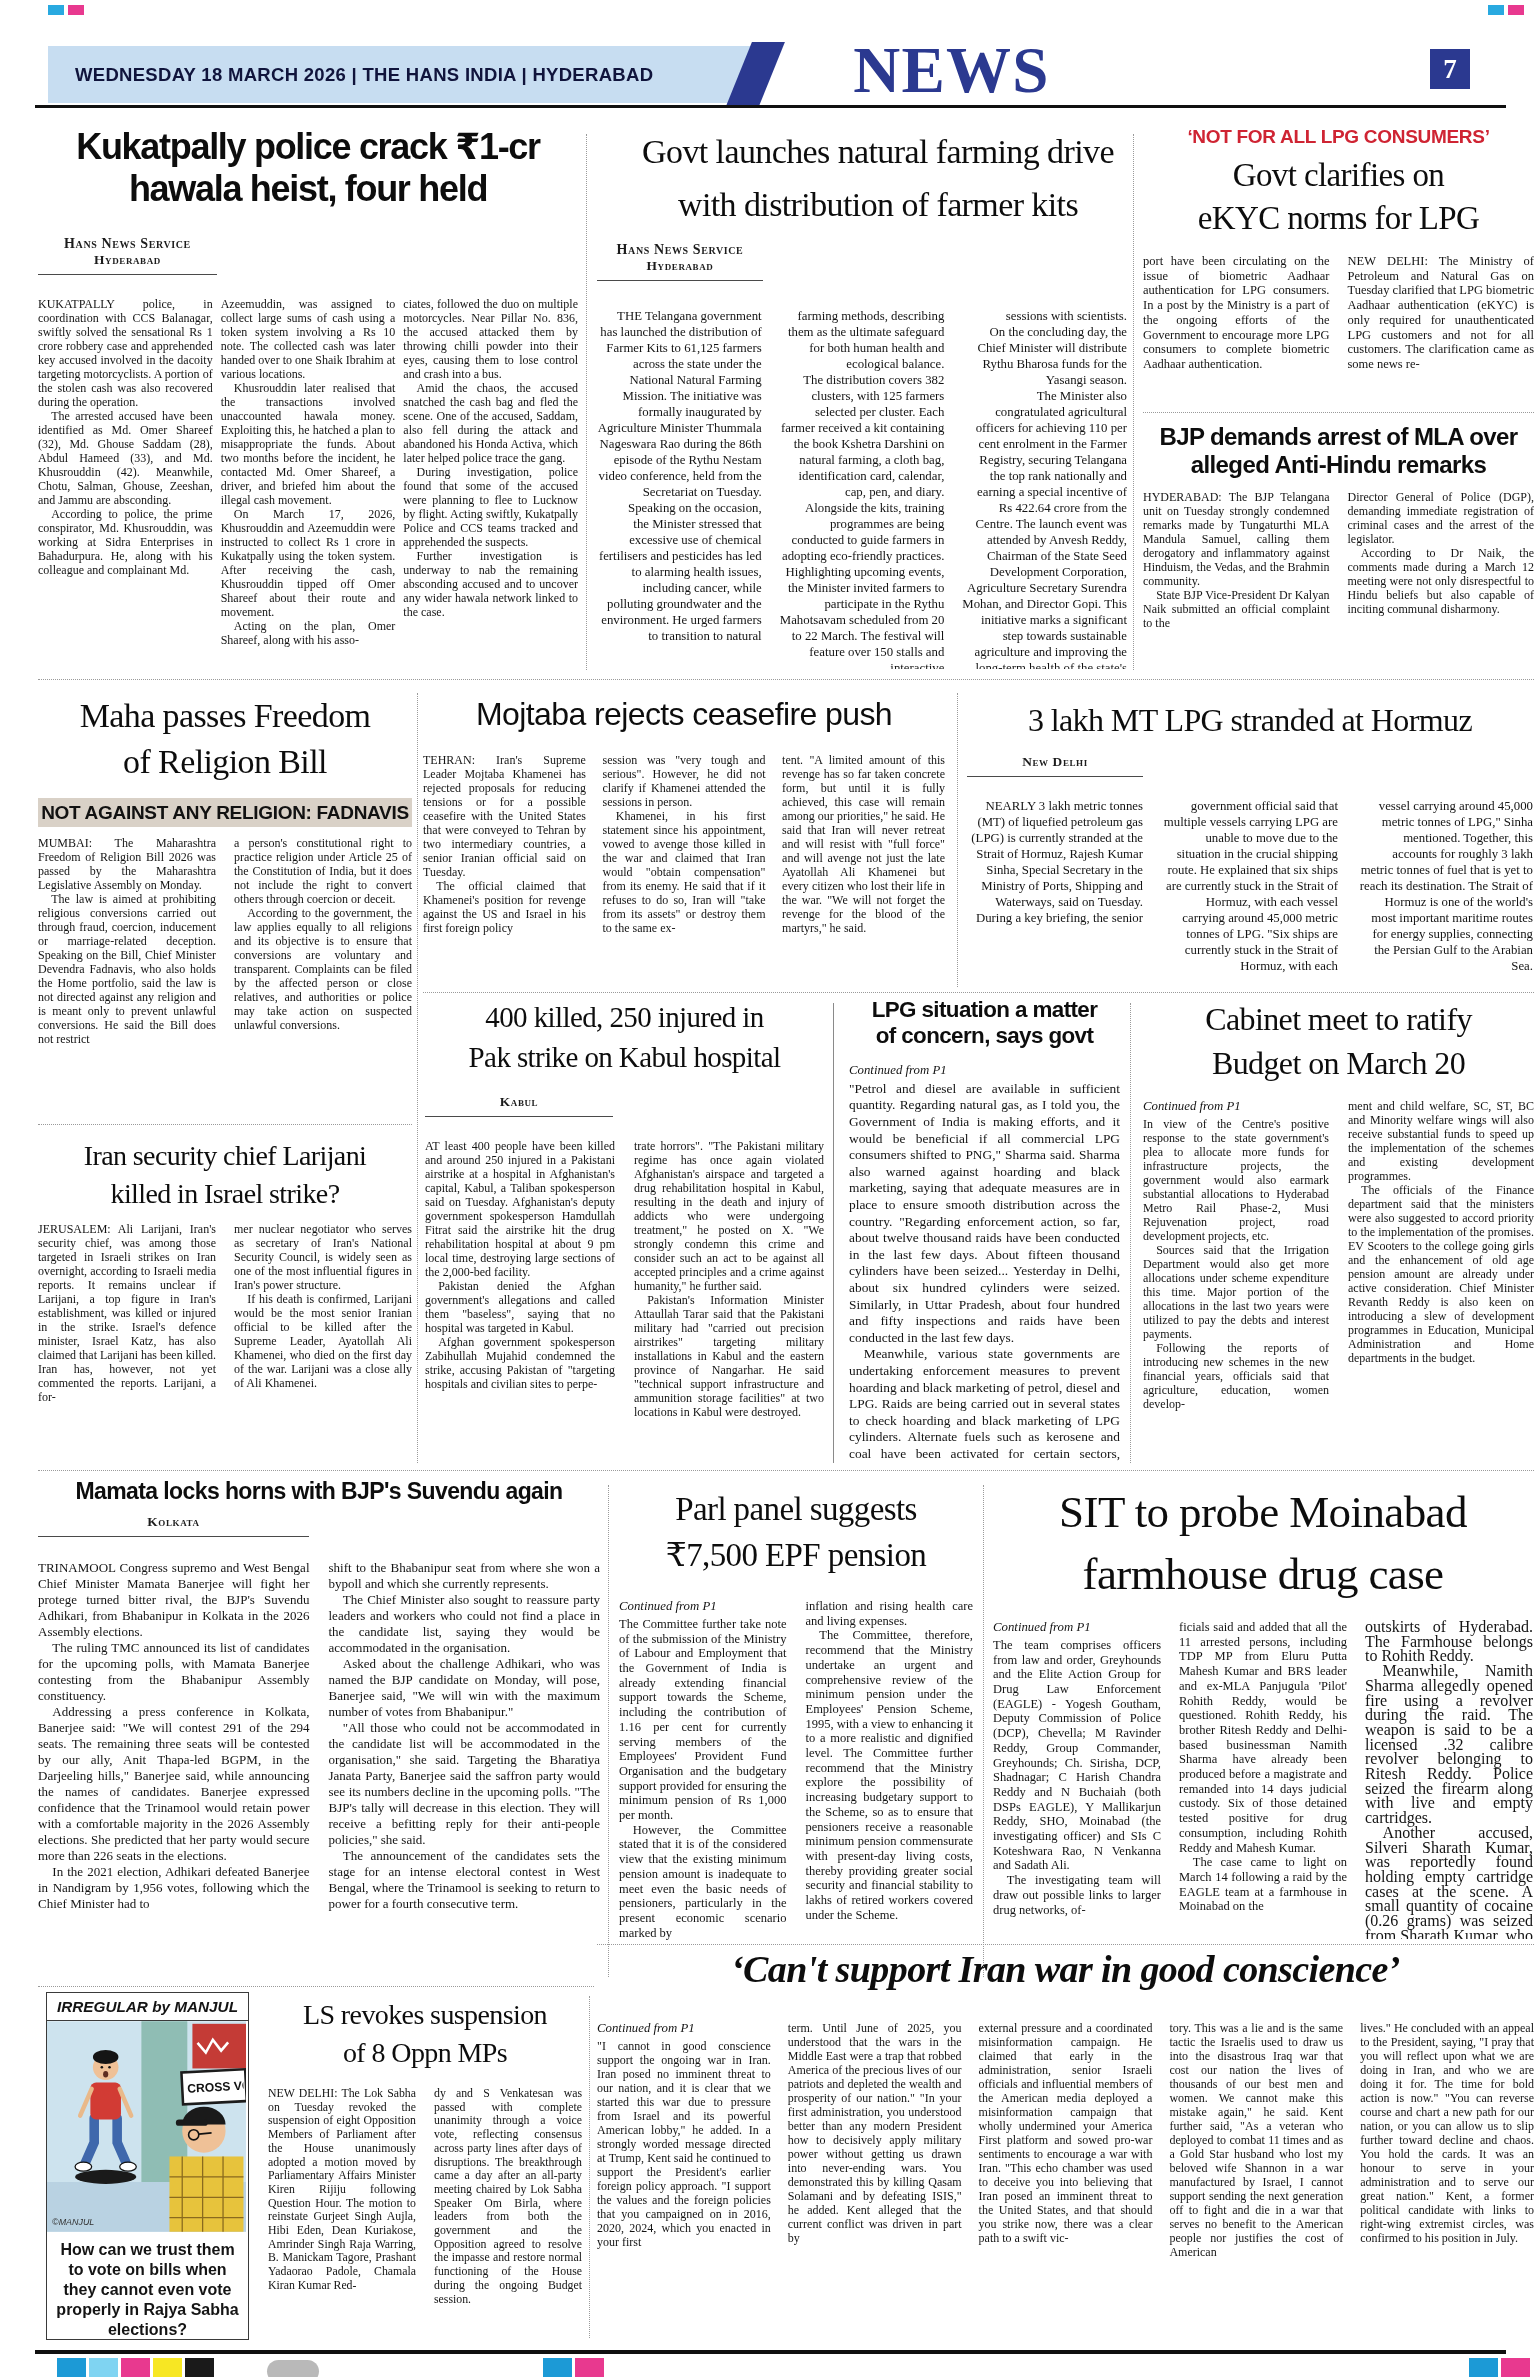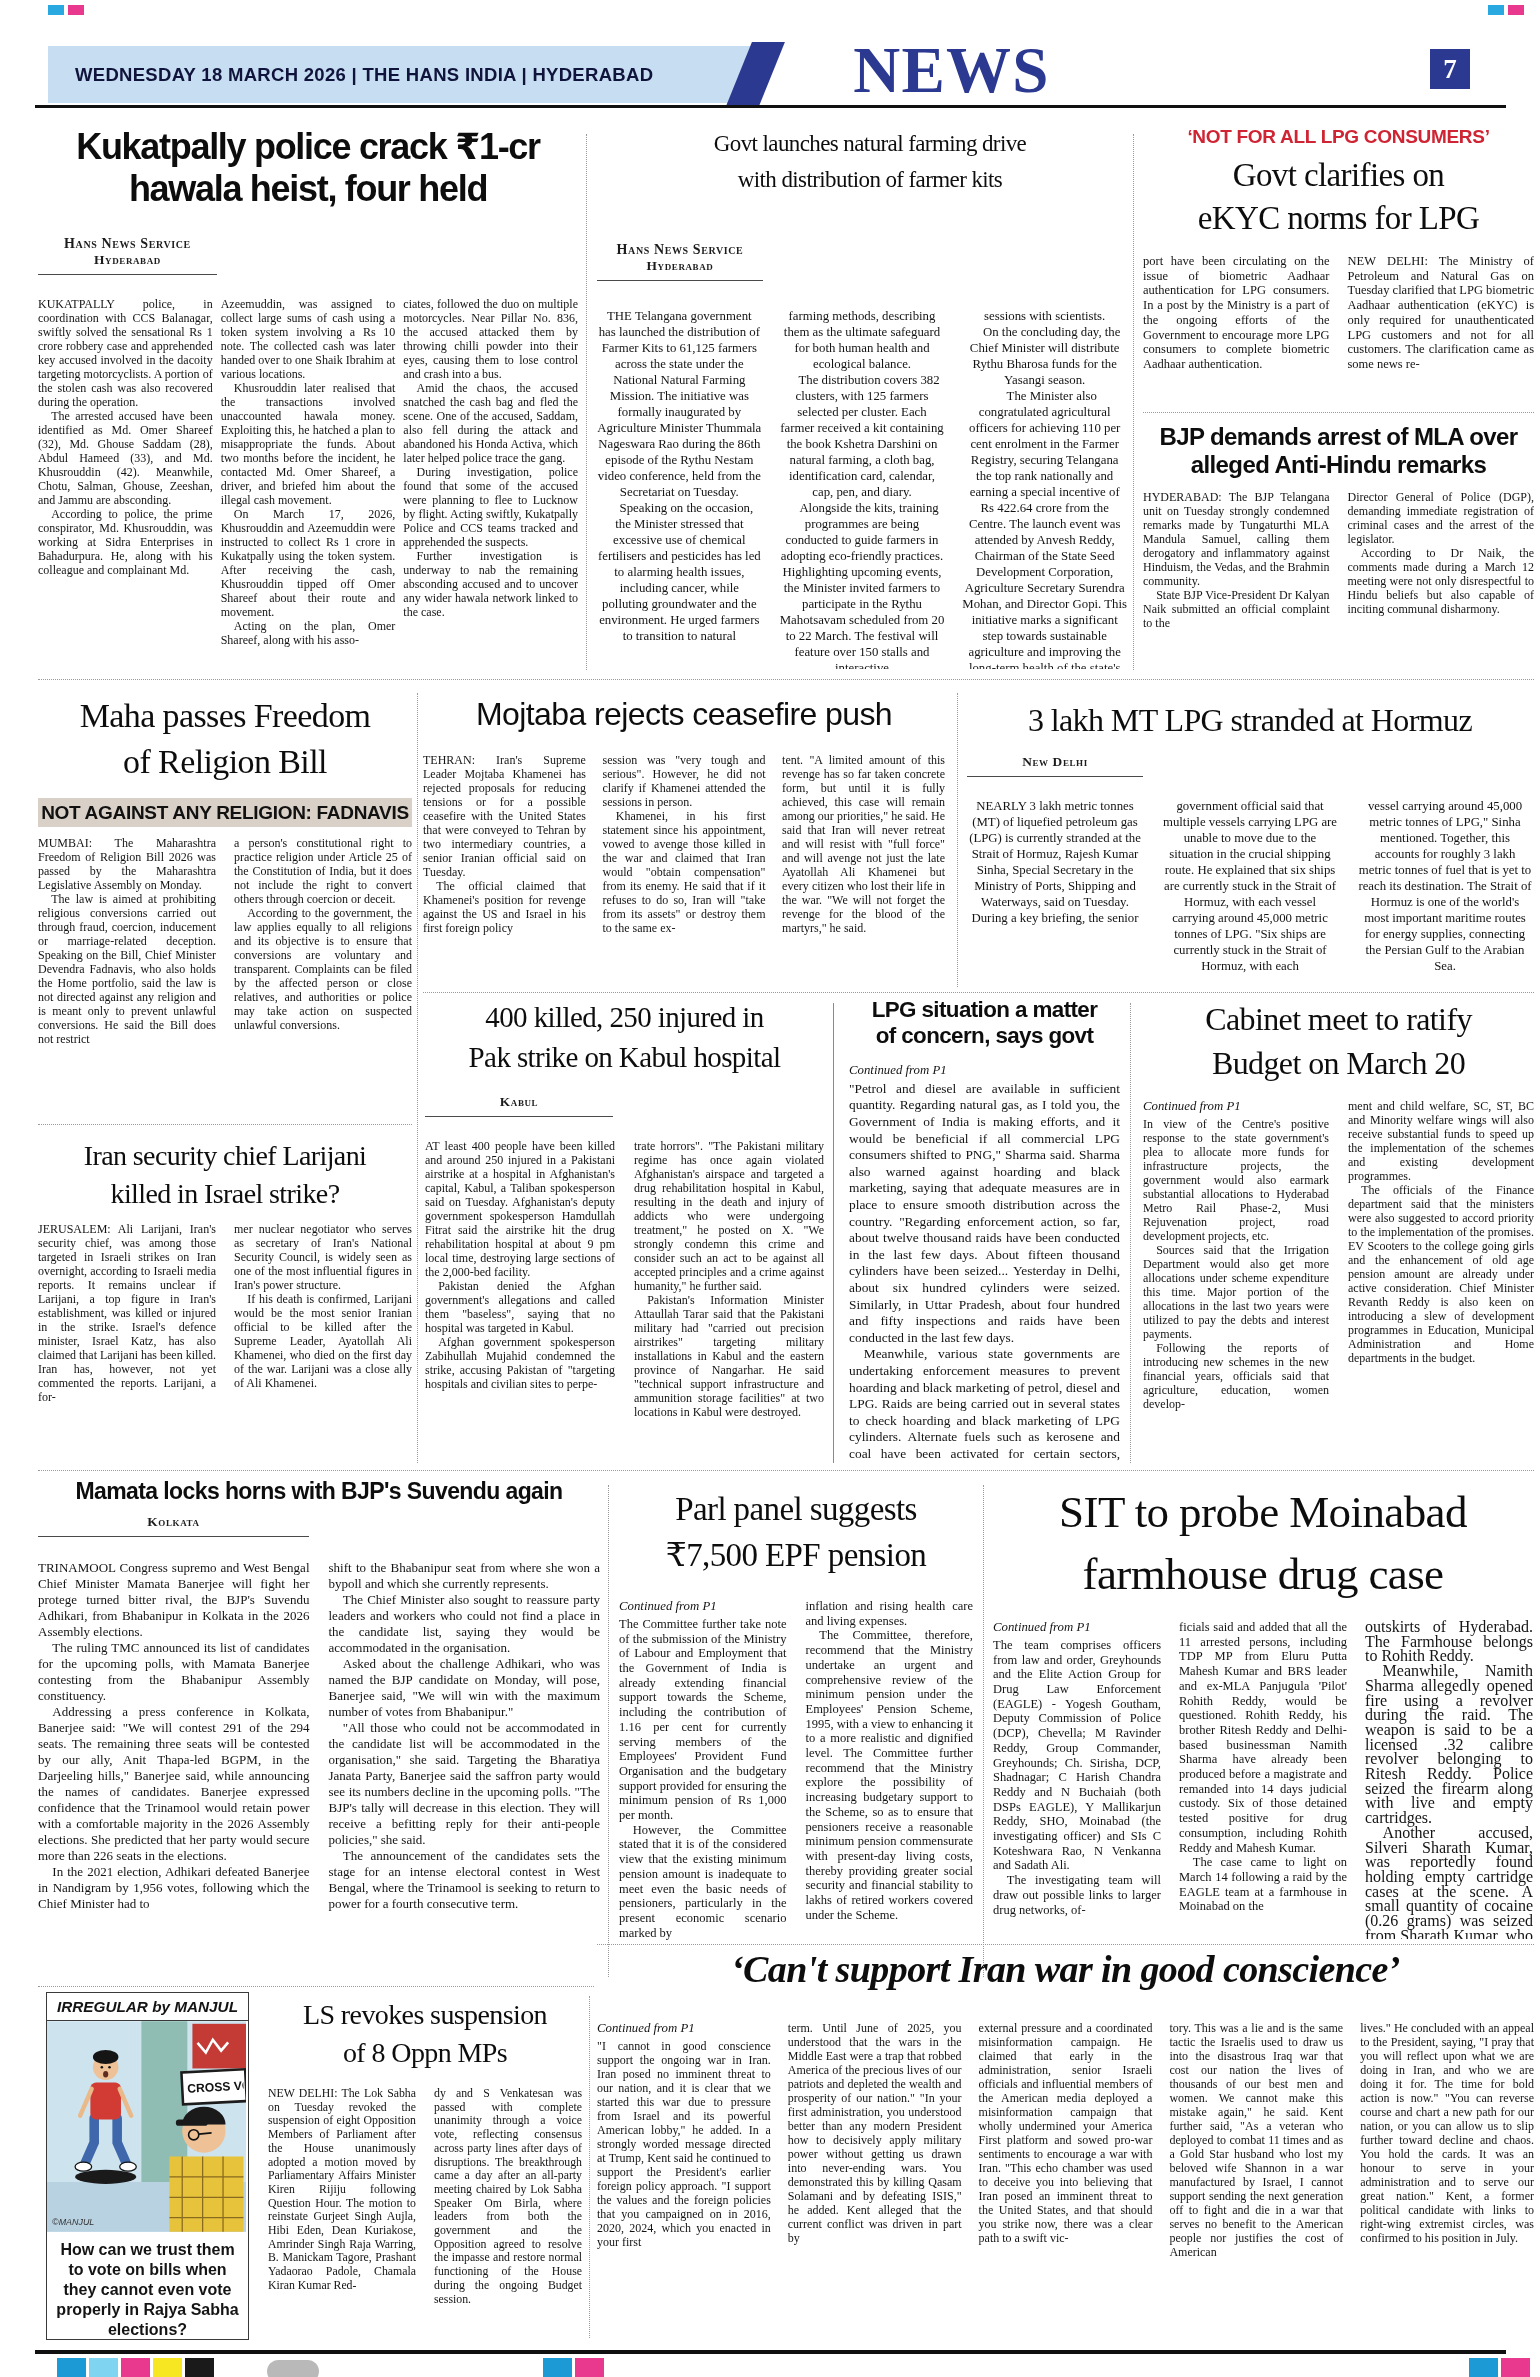--- a/index.html
+++ b/index.html
@@ -31,21 +31,21 @@
   .kicker{font-family:var(--sans);font-weight:700;color:#cf2433;text-align:center;font-size:19px;letter-spacing:-0.3px}
   .subhead{background:#d9d1c7;font-family:var(--sans);font-weight:700;font-size:19px;letter-spacing:-0.3px;
            text-align:center;display:flex;align-items:center;justify-content:center;color:#111}
   .byline,.dateline{font-variant:small-caps;font-weight:700;font-size:13.4px;letter-spacing:0.6px;text-align:center;
            color:#1c1c1c;border-bottom:1.3px solid #4a4a4a;padding-bottom:6.4px}
   .byline .l1{font-size:14px}
   .cols{position:absolute;display:flex;overflow:hidden}
   .col{flex:1;font-size:12px;line-height:14px;text-align:justify}
   .col p{margin:0}
   .col p + p{text-indent:1.1em}
-  .col.left{text-align:center}
+  .col.left{text-align:right}
   .continued{font-style:italic;font-size:12.8px;line-height:15.3px;margin-bottom:2.6px;text-align:left;text-indent:0}
   
   .vr{position:absolute;width:0;border-left:1.3px dotted #9a9a9a}
   .vr-solid{position:absolute;width:0;border-left:0.6px solid #8a8a8a}
   .hrd{position:absolute;height:0;border-top:1.3px dotted #9a9a9a}
   
   .cartoon{border:1.9px solid #3a3a3a;background:#fff}
   .cartoon-head{border-bottom:1.9px solid #3a3a3a;display:flex;align-items:center;justify-content:center;
                 font-family:var(--sans);font-weight:700;font-style:italic;font-size:15.3px}
   .cartoon-cap{font-family:var(--sans);font-weight:700;font-size:16px;line-height:1.25;text-align:center;padding:6.4px 5.1px}
@@ -94,21 +94,21 @@
     <div class="col">
         <p>ciates, followed the duo on multiple motorcycles. Near Pillar No. 836, the accused attacked them by throwing chilli powder into their eyes, causing them to lose control and crash into a bus.</p>
         <p>Amid the chaos, the accused snatched the cash bag and fled the scene. One of the accused, Saddam, also fell during the attack and abandoned his Honda Activa, which later helped police trace the gang.</p>
         <p>During investigation, police found that some of the accused were planning to flee to Lucknow by flight. Acting swiftly, Kukatpally Police and CCS teams tracked and apprehended the suspects.</p>
         <p>Further investigation is underway to nab the remaining absconding accused and to uncover any wider hawala network linked to the case.</p>
       </div>
   </div>
 </section>
 
 <section class="art" style="left:597px;top:126px;width:530px;height:546px">
-  <h1 class="abs hl hl-serif" style="left:8px;top:0;width:530px;font-size:23px;line-height:1.55">Govt launches natural farming drive
+  <h1 class="abs hl hl-serif" style="left:16px;top:0;width:530px;font-size:34px;line-height:1.55">Govt launches natural farming drive
 with distribution of farmer kits</h1>
   <div class="abs byline" style="left:0;top:116px;width:166px">
     <div class="l1">Hans News Service</div>
     <div>Hyderabad</div>
   </div>
   <div class="cols" style="left:0;top:182px;width:530px;height:361px;gap:18px;font-size:12.8px;line-height:16px">
     <div class="col left" style="font-size:12.8px;line-height:16px">
         <p>THE Telangana government has launched the distribution of Farmer Kits to 61,125 farmers across the state under the National Natural Farming Mission. The initiative was formally inaugurated by Agriculture Minister Thummala Nageswara Rao during the 86th episode of the Rythu Nestam video conference, held from the Secretariat on Tuesday.</p>
         <p>Speaking on the occasion, the Minister stressed that excessive use of chemical fertilisers and pesticides has led to alarming health issues, including cancer, while polluting groundwater and the environment. He urged farmers to transition to natural</p>
       </div>

